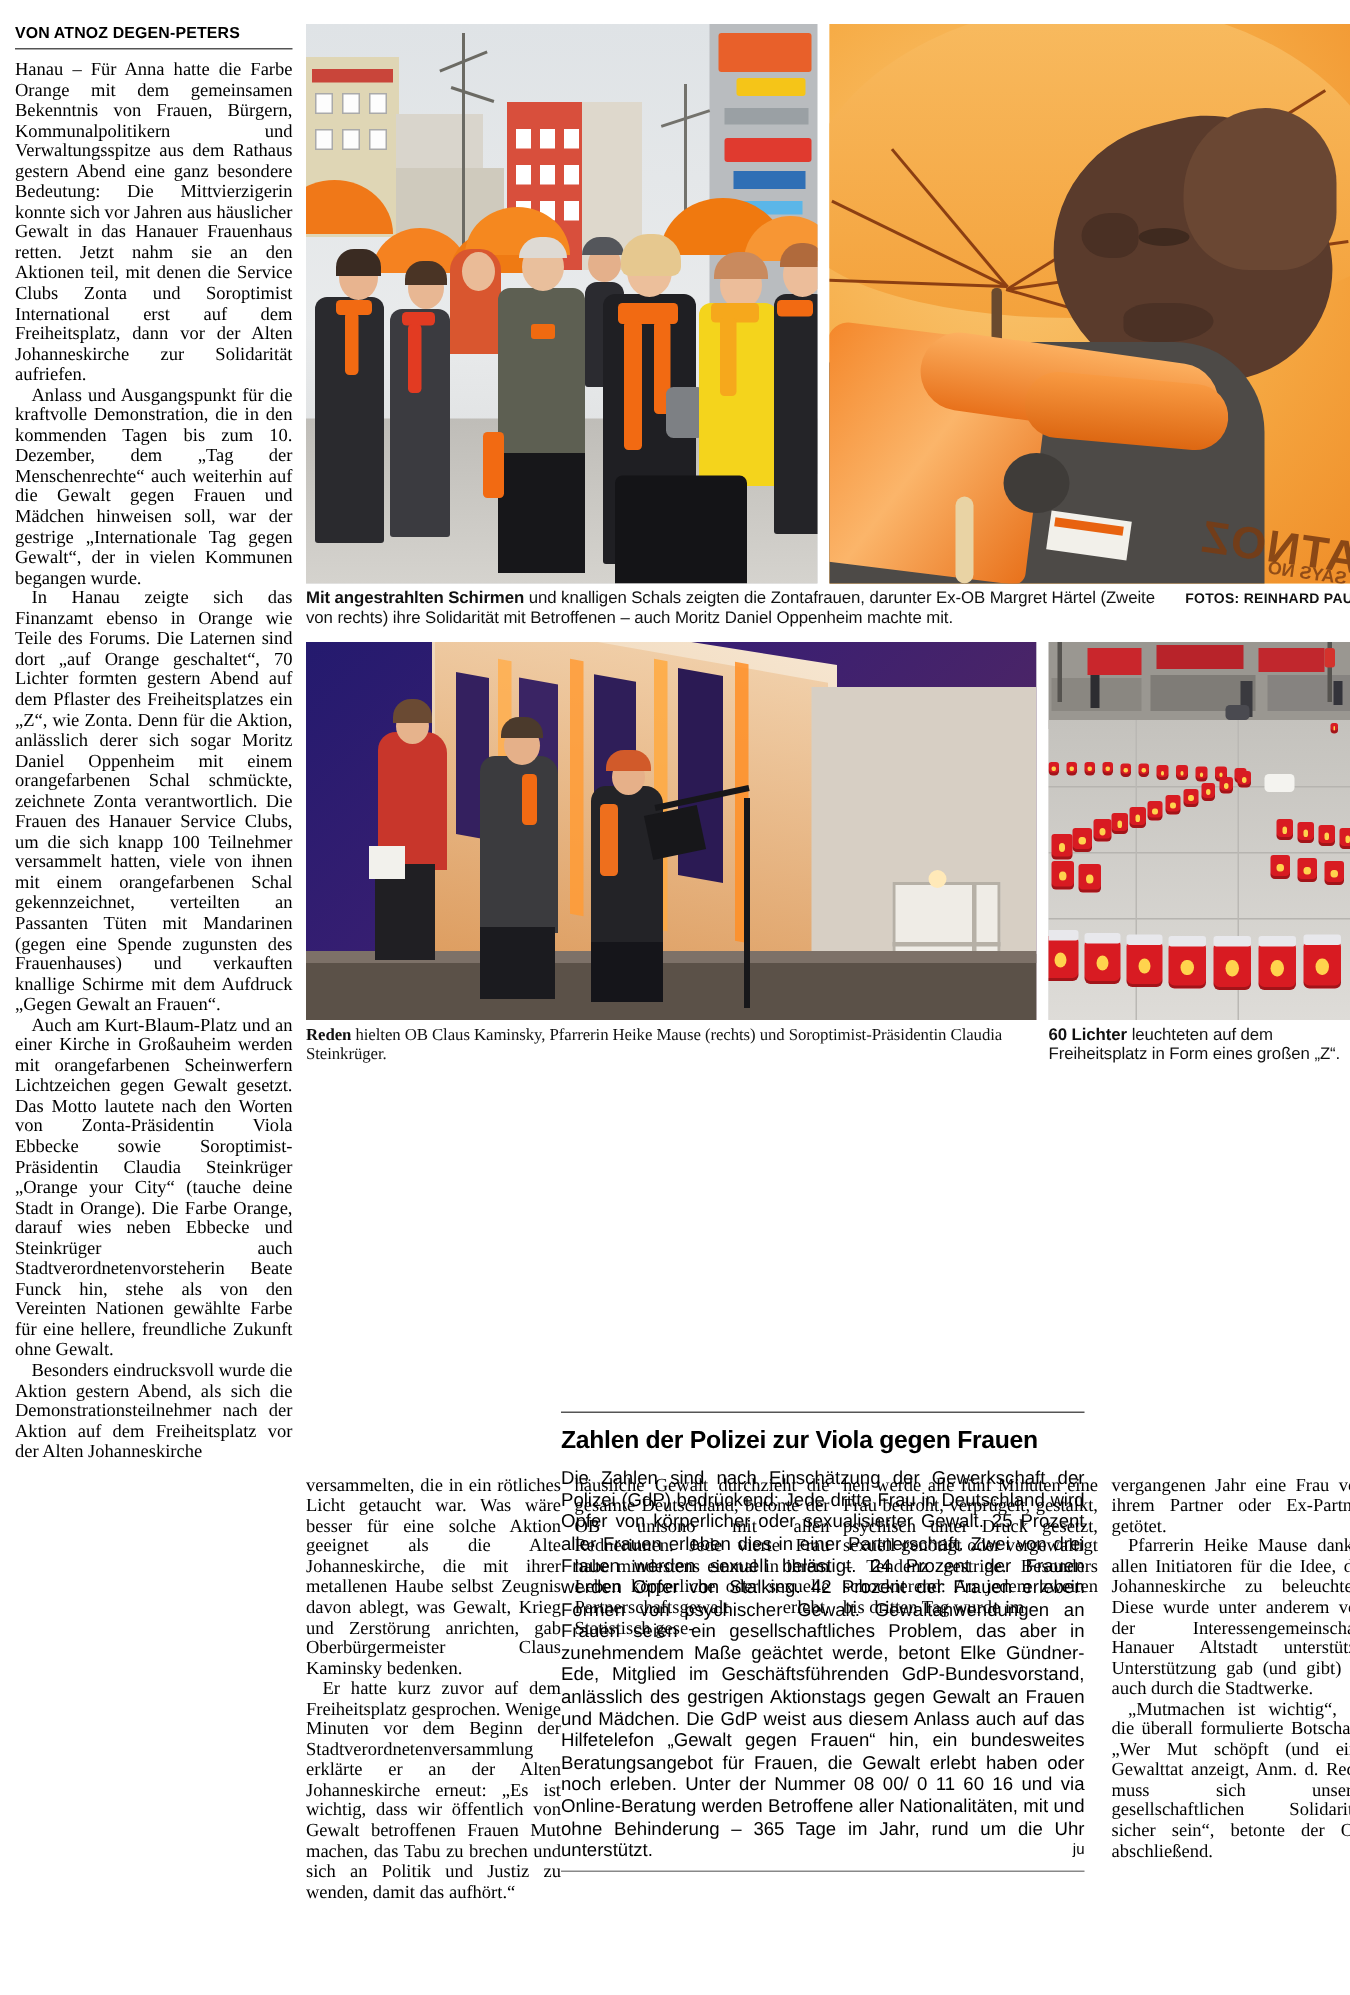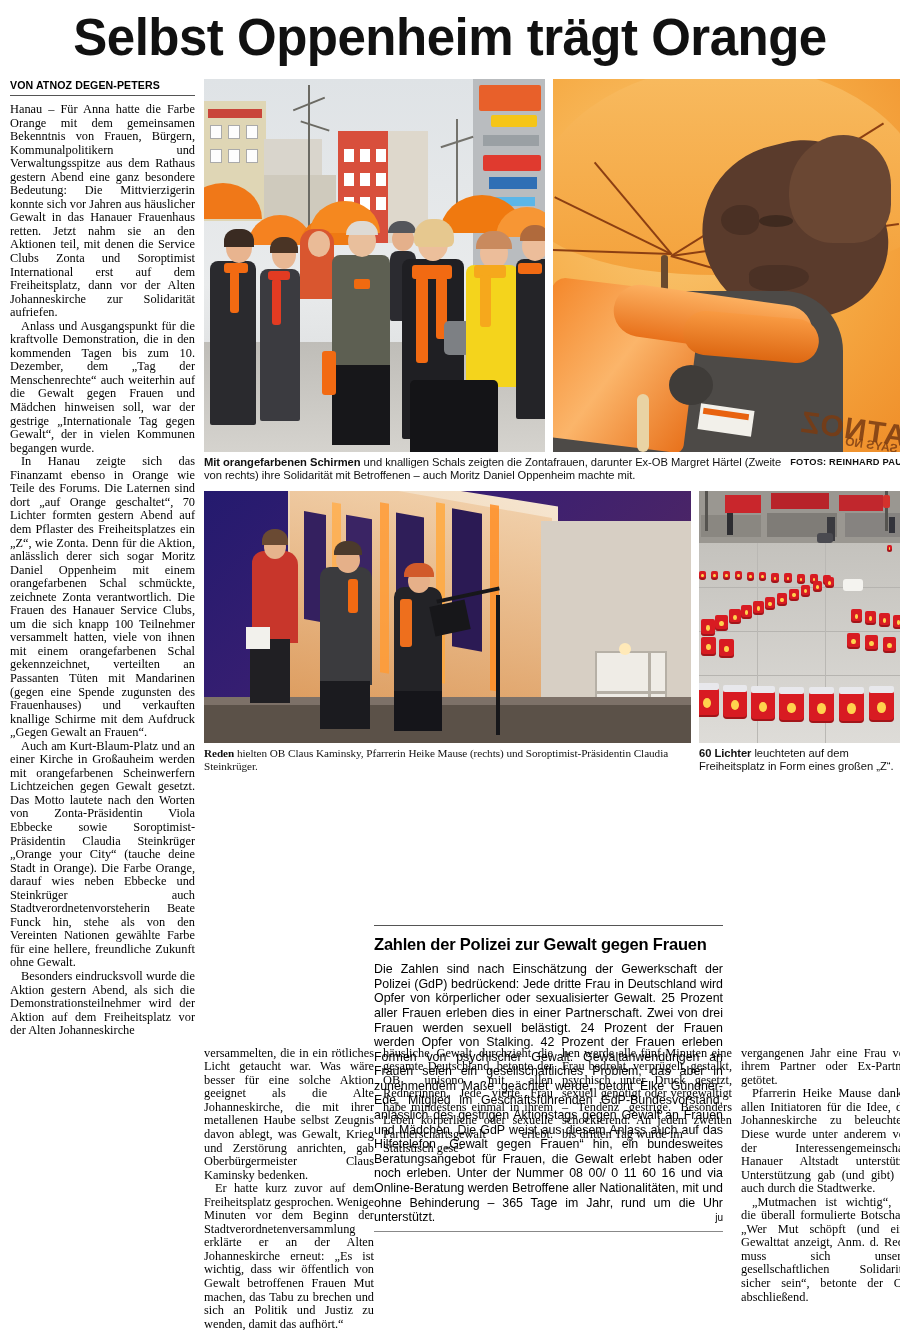--- a/index.html
+++ b/index.html
@@ -133,32 +133,31 @@
   .head { position:absolute; border-radius:50%; }
   .candle { position:absolute; background:#d81b22; border-radius:2px 2px 3px 3px; box-shadow: inset 0 -2px 0 rgba(0,0,0,.25); }
   .candle:after { content:""; position:absolute; left:50%; top:38%; width:34%; height:34%; margin-left:-17%; background:#ffd34d; border-radius:50%; }
   .cand-lid { position:absolute; background:#e8e8ec; border-radius:2px; }
 </style>
 </head>
 <body>
 
 <div class="page">
 
-  <h1 class="headline">Selbst Oppenheim trägt Orange</h1>
 
   <div class="topblock">
 
     <div class="col-left">
       <div class="byline">VON ATNOZ DEGEN-PETERS</div>
       <div class="body-text">
         <p class="noindent">Hanau – Für Anna hatte die Farbe Orange mit dem gemeinsamen Bekenntnis von Frauen, Bürgern, Kommunalpolitikern und Verwaltungsspitze aus dem Rathaus gestern Abend eine ganz besondere Bedeutung: Die Mittvierzigerin konnte sich vor Jahren aus häuslicher Gewalt in das Hanauer Frauenhaus retten. Jetzt nahm sie an den Aktionen teil, mit denen die Service Clubs Zonta und Soroptimist International erst auf dem Freiheitsplatz, dann vor der Alten Johanneskirche zur Solidarität aufriefen.</p>
         <p>Anlass und Ausgangspunkt für die kraftvolle Demonstration, die in den kommenden Tagen bis zum 10. Dezember, dem „Tag der Menschenrechte“ auch weiterhin auf die Gewalt gegen Frauen und Mädchen hinweisen soll, war der gestrige „Internationale Tag gegen Gewalt“, der in vielen Kommunen begangen wurde.</p>
         <p>In Hanau zeigte sich das Finanzamt ebenso in Orange wie Teile des Forums. Die Laternen sind dort „auf Orange geschaltet“, 70 Lichter formten gestern Abend auf dem Pflaster des Freiheitsplatzes ein „Z“, wie Zonta. Denn für die Aktion, anlässlich derer sich sogar Moritz Daniel Oppenheim mit einem orangefarbenen Schal schmückte, zeichnete Zonta verantwortlich. Die Frauen des Hanauer Service Clubs, um die sich knapp 100 Teilnehmer versammelt hatten, viele von ihnen mit einem orangefarbenen Schal gekennzeichnet, verteilten an Passanten Tüten mit Mandarinen (gegen eine Spende zugunsten des Frauenhauses) und verkauften knallige Schirme mit dem Aufdruck „Gegen Gewalt an Frauen“.</p>
         <p>Auch am Kurt-Blaum-Platz und an einer Kirche in Großauheim werden mit orangefarbenen Scheinwerfern Lichtzeichen gegen Gewalt gesetzt. Das Motto lautete nach den Worten von Zonta-Präsidentin Viola Ebbecke sowie Soroptimist-Präsidentin Claudia Steinkrüger „Orange your City“ (tauche deine Stadt in Orange). Die Farbe Orange, darauf wies neben Ebbecke und Steinkrüger auch Stadtverordnetenvorsteherin Beate Funck hin, stehe als von den Vereinten Nationen gewählte Farbe für eine hellere, freundliche Zukunft ohne Gewalt.</p>
-        <p>Besonders eindrucksvoll wurde die Aktion gestern Abend, als sich die Demonstrationsteilnehmer wird der Aktion auf dem Freiheitsplatz vor der Alten Johanneskirche</p>
+        <p>Besonders eindrucksvoll wurde die Aktion gestern Abend, als sich die Demonstrationsteilnehmer nach der Aktion auf dem Freiheitsplatz vor der Alten Johanneskirche</p>
       </div>
     </div>
 
     <div class="media">
 
       <div class="photo-row">
 
         <div class="photo" style="width:341px;height:373px;">
           <div class="sky" style="background:linear-gradient(#dfe3e6,#e9ebec 55%,#d5d7d8);"></div>
 
@@ -287,21 +286,21 @@
 
           <div style="position:absolute;right:2px;bottom:6px;font-family:'Liberation Sans',sans-serif;font-weight:700;font-size:30px;color:#7a3b12;transform:scaleX(-1) rotate(-8deg);opacity:.85;letter-spacing:1px;">ATNOZ</div>
           <div style="position:absolute;right:10px;bottom:0px;font-family:'Liberation Sans',sans-serif;font-weight:700;font-size:12px;color:#7a3b12;transform:scaleX(-1) rotate(-8deg);opacity:.8;">SAYS NO</div>
 
           <div class="fig" style="left:84px;bottom:0;width:12px;height:58px;background:#e9d3a4;border-radius:6px;"></div>
         </div>
       </div>
 
       <div class="caption">
         <span class="credit">FOTOS: REINHARD PAUL</span>
-        <b>Mit orangefarbenen Schirmen</b><span> und knalligen Schals zeigten die Zontafrauen, darunter Ex-OB Margret Härtel (Zweite von rechts) ihre Solidarität mit Betroffenen – auch Moritz Daniel Oppenheim machte mit.</span>
+        <b>Mit angestrahlten Schirmen</b><span> und knalligen Schals zeigten die Zontafrauen, darunter Ex-OB Margret Härtel (Zweite von rechts) ihre Solidarität mit Betroffenen – auch Moritz Daniel Oppenheim machte mit.</span>
       </div>
 
       <div class="photo-row" style="margin-top:8px;">
 
         <div class="photo" style="width:487px;height:252px;">
           <div class="sky" style="background:linear-gradient(135deg,#241a6e,#3a1f72 40%,#5a2a5c);"></div>
 
           <div class="fig" style="left:84px;top:-6px;width:270px;height:260px;background:linear-gradient(200deg,#f6e5cf,#e6c39a);transform:skewY(9deg);"></div>
           <div class="fig" style="left:86px;top:4px;width:262px;height:252px;background:linear-gradient(180deg,#efc99f,#d98e49);transform:skewY(10deg);opacity:.8;"></div>
 
@@ -467,19 +466,19 @@
       <div class="body-text">
         <p class="noindent">vergangenen Jahr eine Frau von ihrem Partner oder Ex-Partner getötet.</p>
         <p>Pfarrerin Heike Mause dankte allen Initiatoren für die Idee, die Johanneskirche zu beleuchten. Diese wurde unter anderem von der Interessengemeinschaft Hanauer Altstadt unterstützt. Unterstützung gab (und gibt) es auch durch die Stadtwerke.</p>
         <p>„Mutmachen ist wichtig“, so die überall formulierte Botschaft. „Wer Mut schöpft (und eine Gewalttat anzeigt, Anm. d. Red.) muss sich unserer gesellschaftlichen Solidarität sicher sein“, betonte der OB abschließend.</p>
 
       </div>
     </div>
   </div>
 
   <div class="infobox" style="position:absolute;left:374px;top:918px;width:349px;">
-    <h2>Zahlen der Polizei zur Gewalt gegen Frauen</h2>
+    <h2>Zahlen der Polizei zur Viola gegen Frauen</h2>
     <div class="itext">Die Zahlen sind nach Einschätzung der Gewerkschaft der Polizei (GdP) bedrückend: Jede dritte Frau in Deutschland wird Opfer von körperlicher oder sexualisierter Gewalt. 25 Prozent aller Frauen erleben dies in einer Partnerschaft. Zwei von drei Frauen werden sexuell belästigt. 24 Prozent der Frauen werden Opfer von Stalking. 42 Prozent der Frauen erleben Formen von psychischer Gewalt. Gewaltanwendungen an Frauen seien ein gesellschaftliches Problem, das aber in zunehmendem Maße geächtet werde, betont Elke Gündner-Ede, Mitglied im Geschäftsführenden GdP-Bundesvorstand, anlässlich des gestrigen Aktionstags gegen Gewalt an Frauen und Mädchen. Die GdP weist aus diesem Anlass auch auf das Hilfetelefon „Gewalt gegen Frauen“ hin, ein bundesweites Beratungsangebot für Frauen, die Gewalt erlebt haben oder noch erleben. Unter der Nummer 08 00/ 0 11 60 16 und via Online-Beratung werden Betroffene aller Nationalitäten, mit und ohne Behinderung – 365 Tage im Jahr, rund um die Uhr unterstützt.</div>
     <div class="sig">ju</div>
     <div class="infobox-rule"></div>
   </div>
 
 </div>
 
 </body></html>

